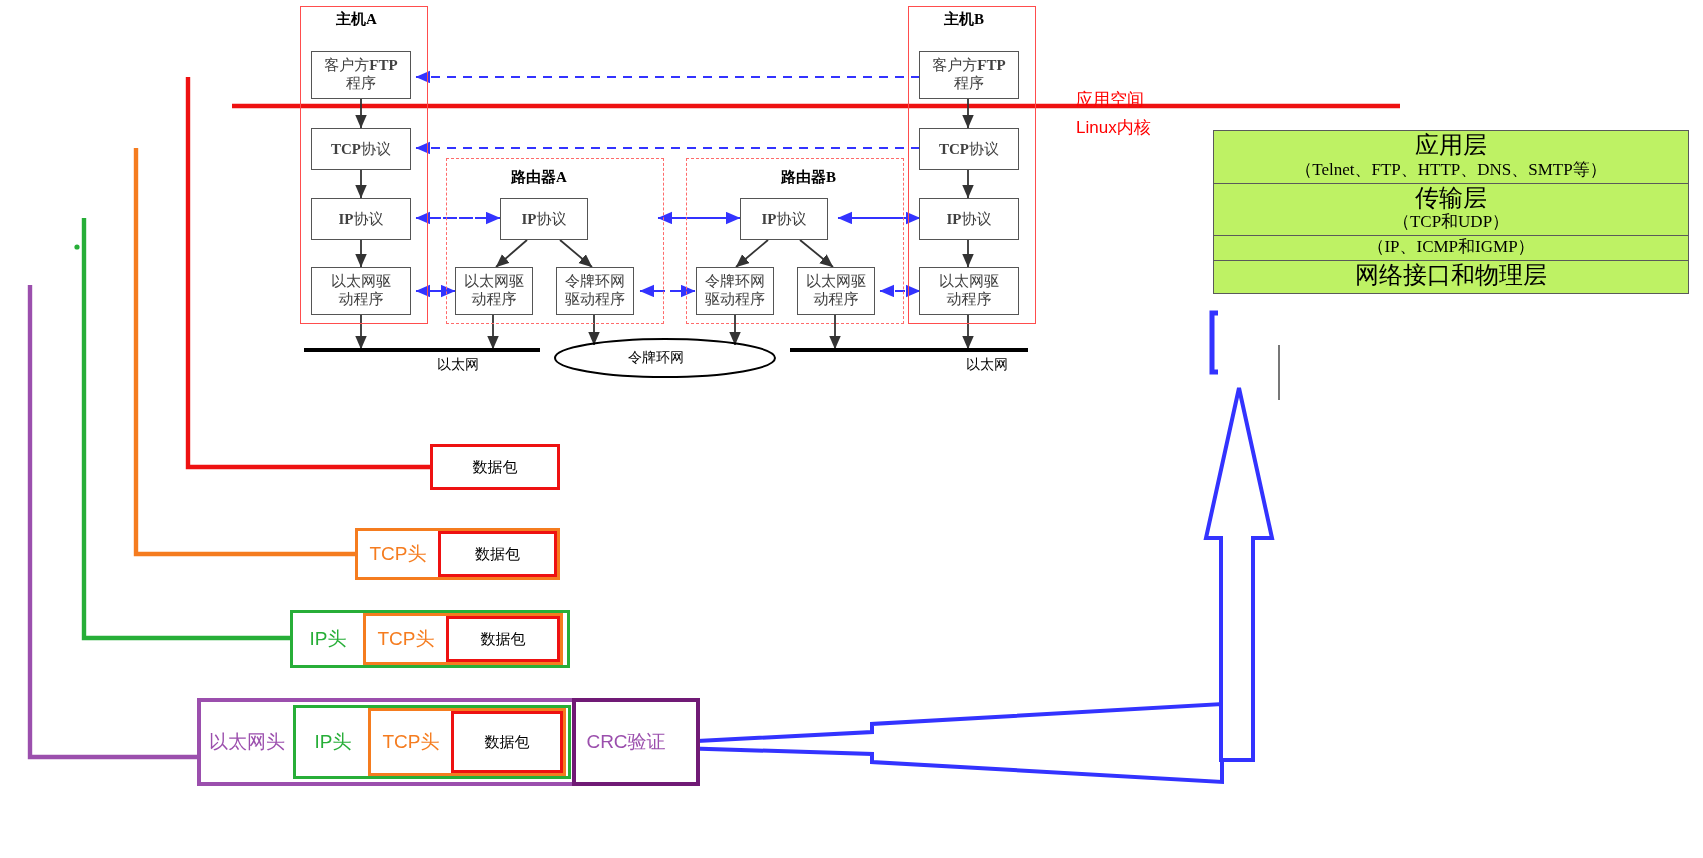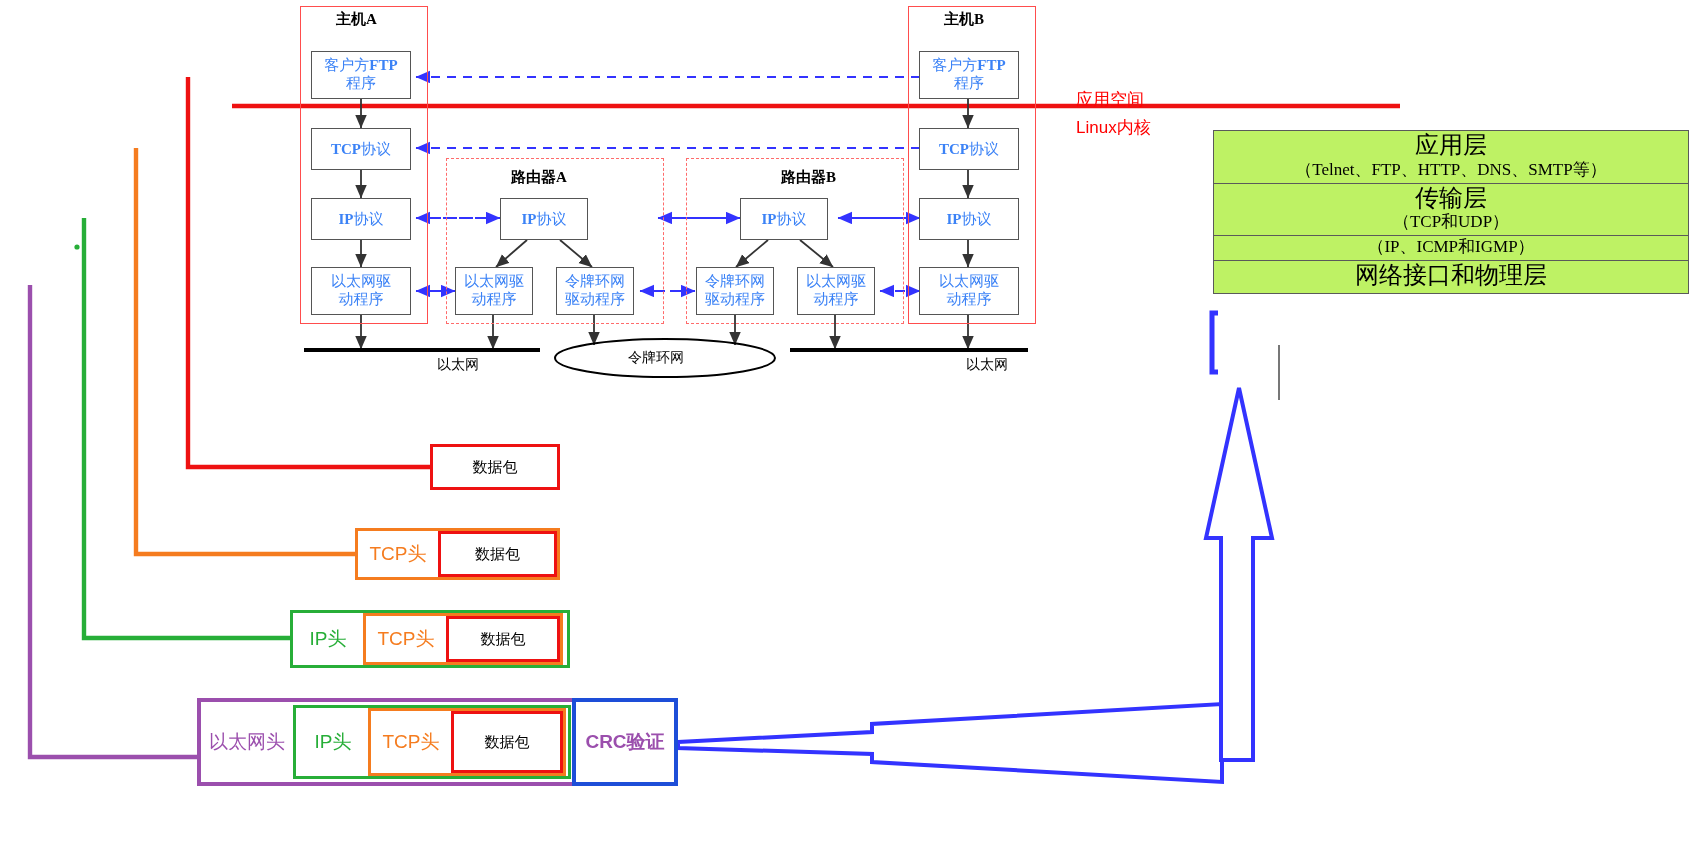--- a/index.html
+++ b/index.html
@@ -10,21 +10,21 @@
   #stage{position:absolute;left:0;top:0;width:1703px;height:858px;}
   .svgroot{position:absolute;left:0;top:0;width:1703px;height:858px;}
 
   
   .pbox{
     position:absolute;box-sizing:border-box;
     border:1.4px solid #555555;background:#ffffff;
     display:flex;align-items:center;justify-content:center;
     text-align:center;line-height:1.12;
     font-family:"Liberation Serif","DejaVu Serif",serif;
-    font-size:15px;color:#3b82f6;letter-spacing:0px;
+    font-size:15px;color:#404040;letter-spacing:0px;
     z-index:6;
   }
   .pbox.two{line-height:1.18;}
 
   
   .frame{position:absolute;box-sizing:border-box;z-index:2;background:transparent;}
   .frame.solid{border:1.3px solid #ff4d4d;}
   .frame.dashed{border:1.6px dashed #ff6b6b;}
   .frametitle{
     position:absolute;z-index:7;
@@ -266,17 +266,17 @@
   <div class="pk lab-purple" style="left:197px;top:698px;width:380px;height:88px;border:4px solid #9b4fad;">
     <div class="pkcell" style="width:92px;height:96px;color:#9b4fad;font-size:19px;">以太网头</div>
     <div class="pkcell lab-green" style="width:278px;height:74px;border:3px solid #27ae38;display:flex;padding:0;">
       <span class="pkcell" style="width:70px;height:68px;color:#27ae38;font-size:19px;">IP头</span>
       <span class="pkcell lab-orange" style="width:198px;height:68px;border:3px solid #f57c1f;display:flex;padding:0;">
         <span class="pkcell" style="width:80px;height:62px;color:#f57c1f;font-size:19px;">TCP头</span>
         <span class="pkcell lab-red" style="width:112px;height:62px;">数据包</span>
       </span>
     </div>
   </div>
-  <div class="pk lab-purple" style="left:572px;top:698px;width:106px;height:88px;border:4px solid #1d4ed8;font-weight:bold;">
+  <div class="pk lab-purple" style="left:572px;top:698px;width:128px;height:88px;border:4px solid #701a75;">
     <div class="pkcell" style="width:100px;height:80px;color:#9b4fad;font-size:19px;">CRC验证</div>
   </div>
 
 </div>
 
 </body></html>

